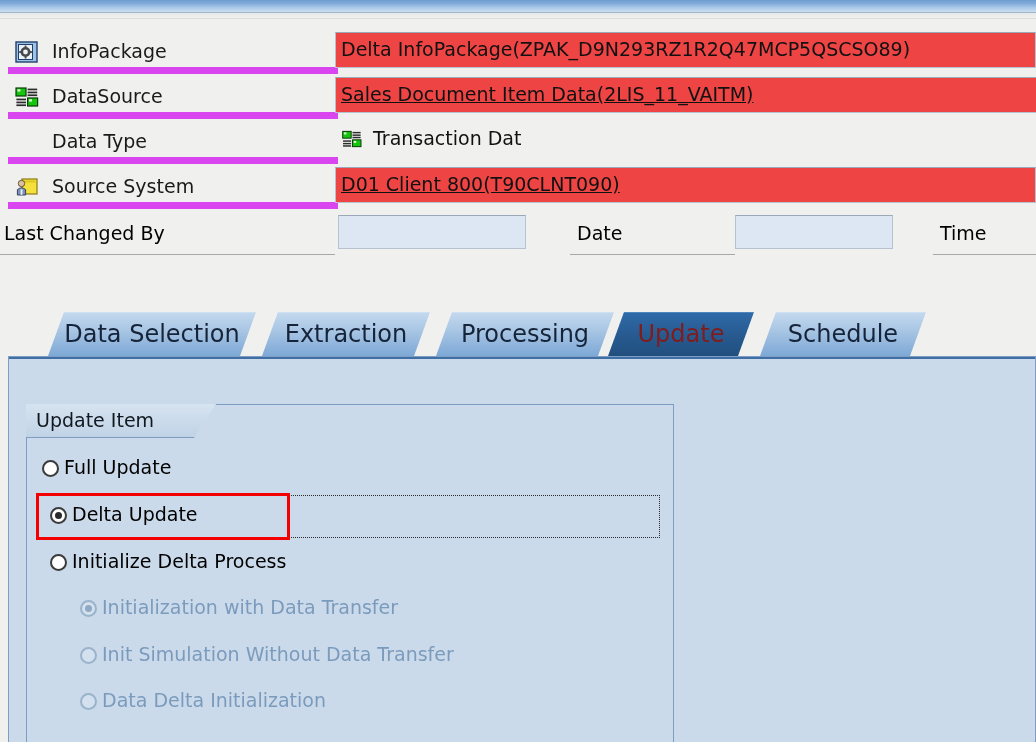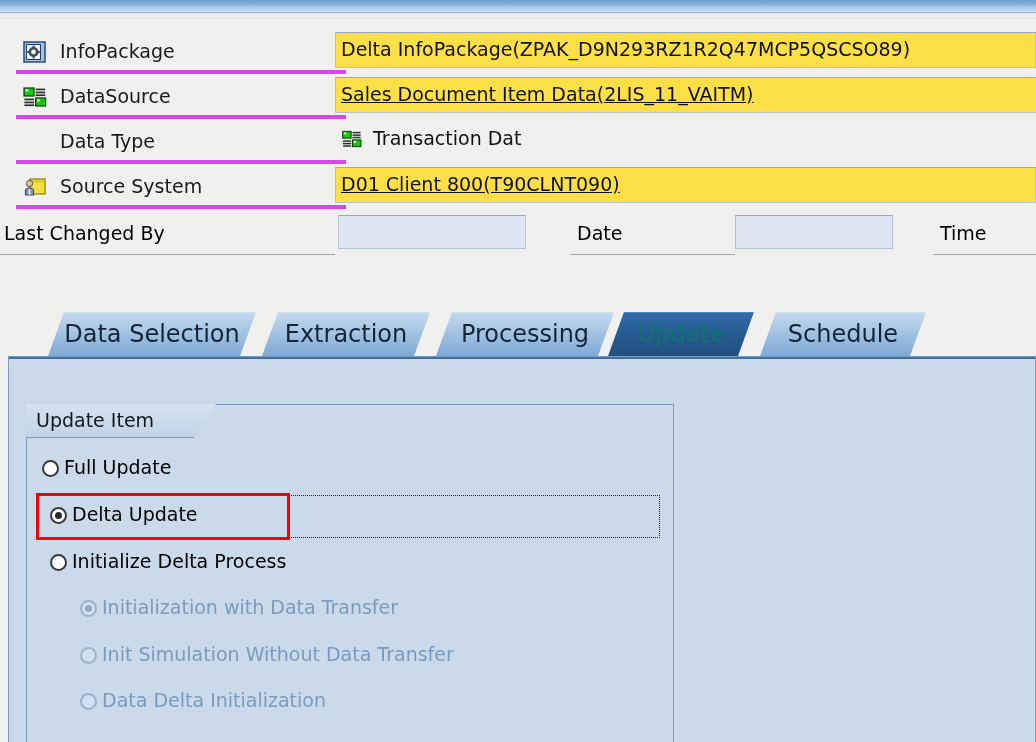--- a/index.html
+++ b/index.html
@@ -42,23 +42,23 @@
     width: 1036px; height: 240px;
   }
   .hrow {
     position: absolute;
     left: 0;
     width: 1036px;
     height: 45px;
   }
   .hrow-label {
     position: absolute;
-    left: 16px; top: 0;
+    left: 8px; top: 0;
     width: 330px; height: 44px;
-    border-bottom: 4px solid #d946ef;
+    border-bottom: 7px solid #d946ef;
     box-sizing: border-box;
   }
   .hrow-label .lbl-icon {
     position: absolute;
     left: 6px; top: 9px;
     width: 26px; height: 26px;
   }
   .hrow-label .lbl-text {
     position: absolute;
     left: 44px; top: 10px;
@@ -68,21 +68,21 @@
   }
   .hrow-label.noicon .lbl-text { left: 44px; }
 
   .hrow-value {
     position: absolute;
     left: 335px; top: 2px;
     height: 36px;
     box-sizing: border-box;
   }
   .val-input {
-    background: #fde047;
+    background: #ef4444;
     border: 1px solid #b6c2d0;
     border-top-color: #9aa8b8;
     box-sizing: border-box;
     height: 36px;
     padding: 5px 4px 0 5px;
     font-size: 19px;
     color: #111;
     white-space: nowrap;
     overflow: hidden;
   }
@@ -144,21 +144,21 @@
        #c3d8ee 0%, #a9c6e4 40%, #8fb4dc 75%, #7ea9d6 100%);
     border-top: 1px solid #cfe0f1;
     box-sizing: border-box;
     
     clip-path: polygon(16px 0, 100% 0, calc(100% - 16px) 100%, 0 100%);
   }
   .tab.active .tab-body {
     background: linear-gradient(to bottom, #2f6aa8 0%, #27598f 55%, #21507f 100%);
     border-top: 1px solid #4d86bf;
   }
-  .tab.active { color: #0f766e; }
+  .tab.active { color: #7f1d1d; }
   .tab .tab-label {
     position: relative;
     z-index: 2;
     display: block;
     line-height: 44px;
   }
 
   
   #tabpanel {
     position: absolute;

